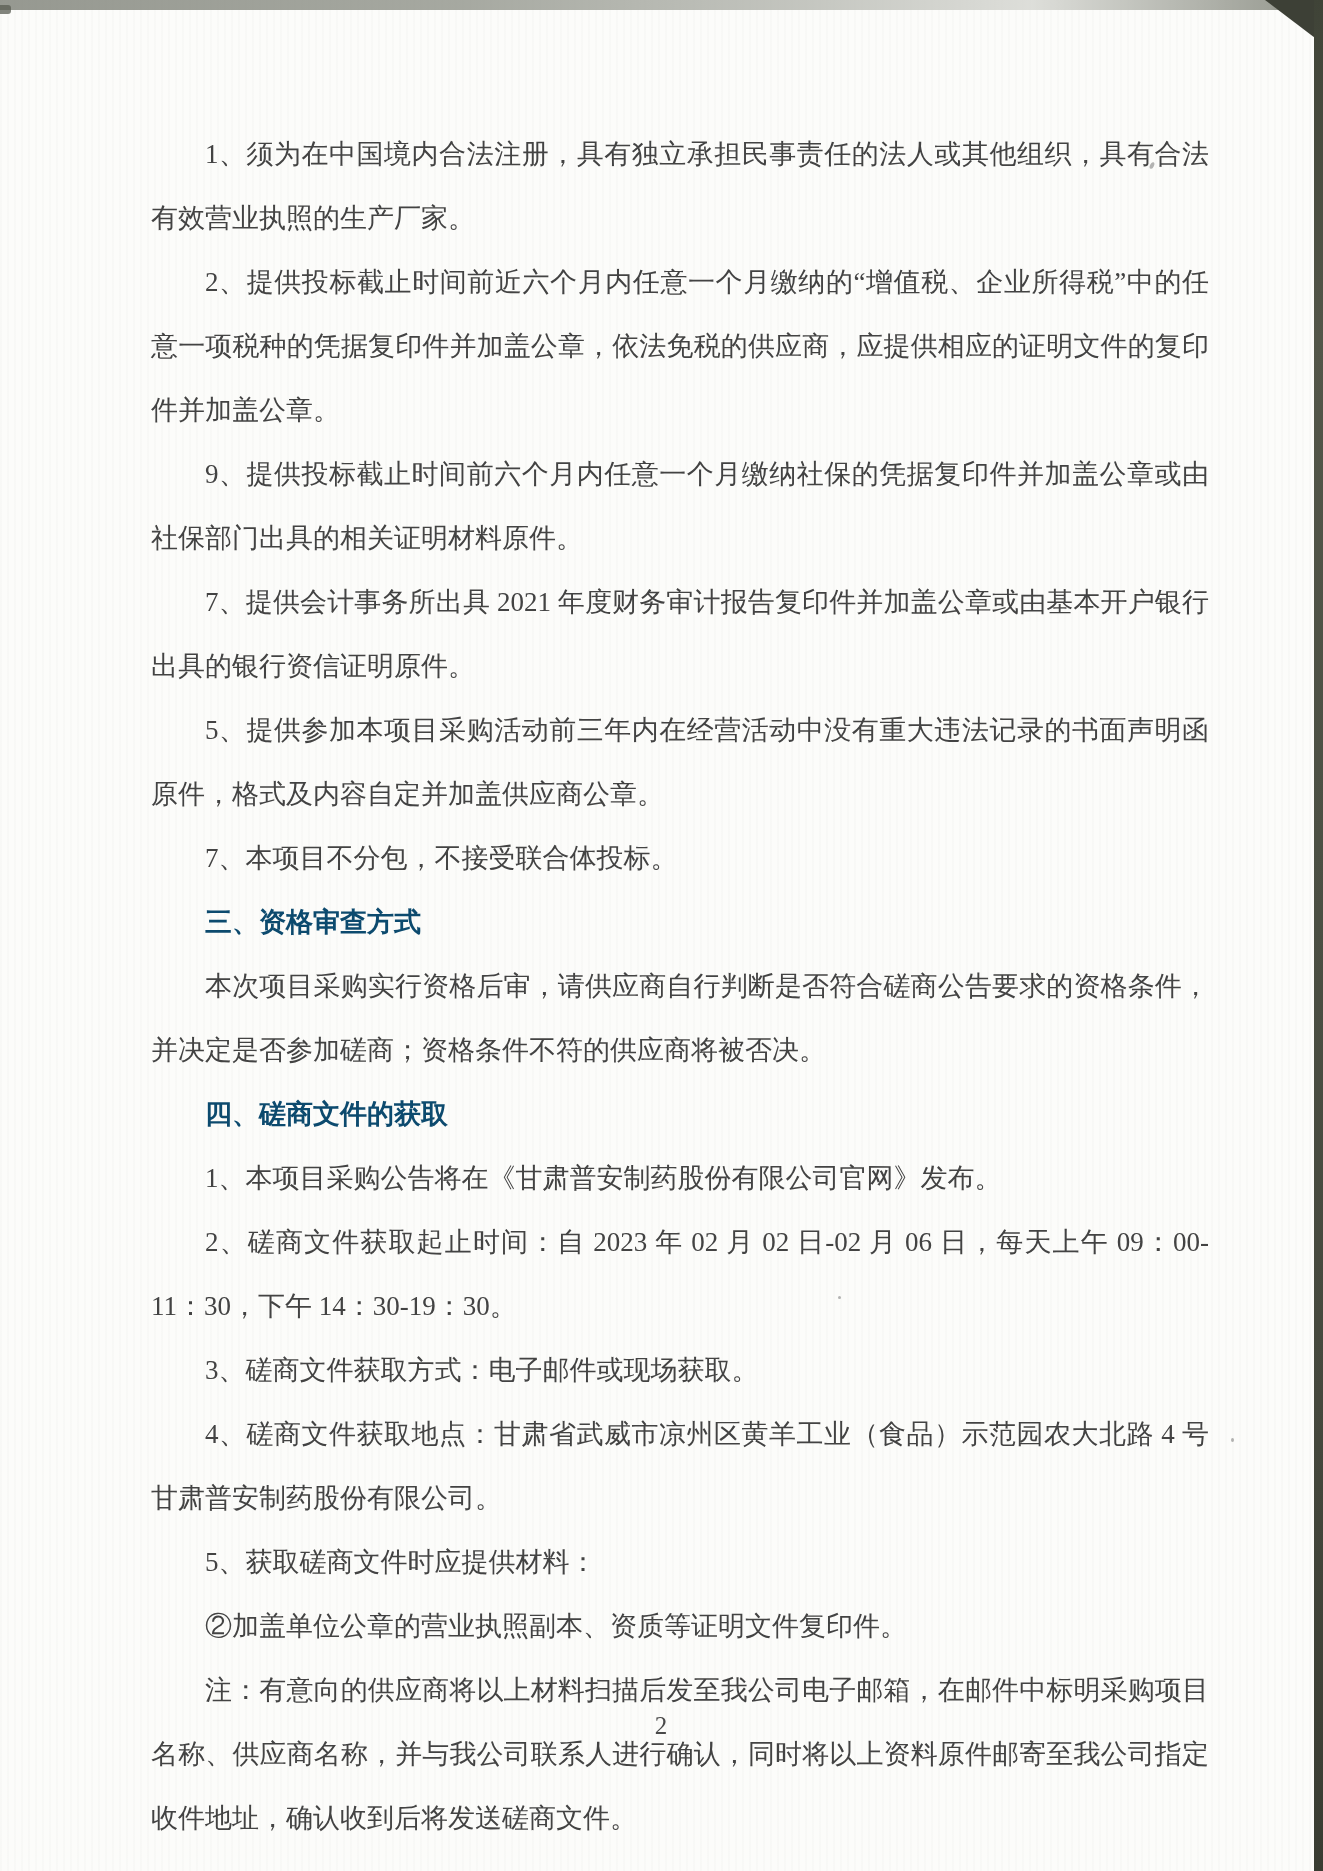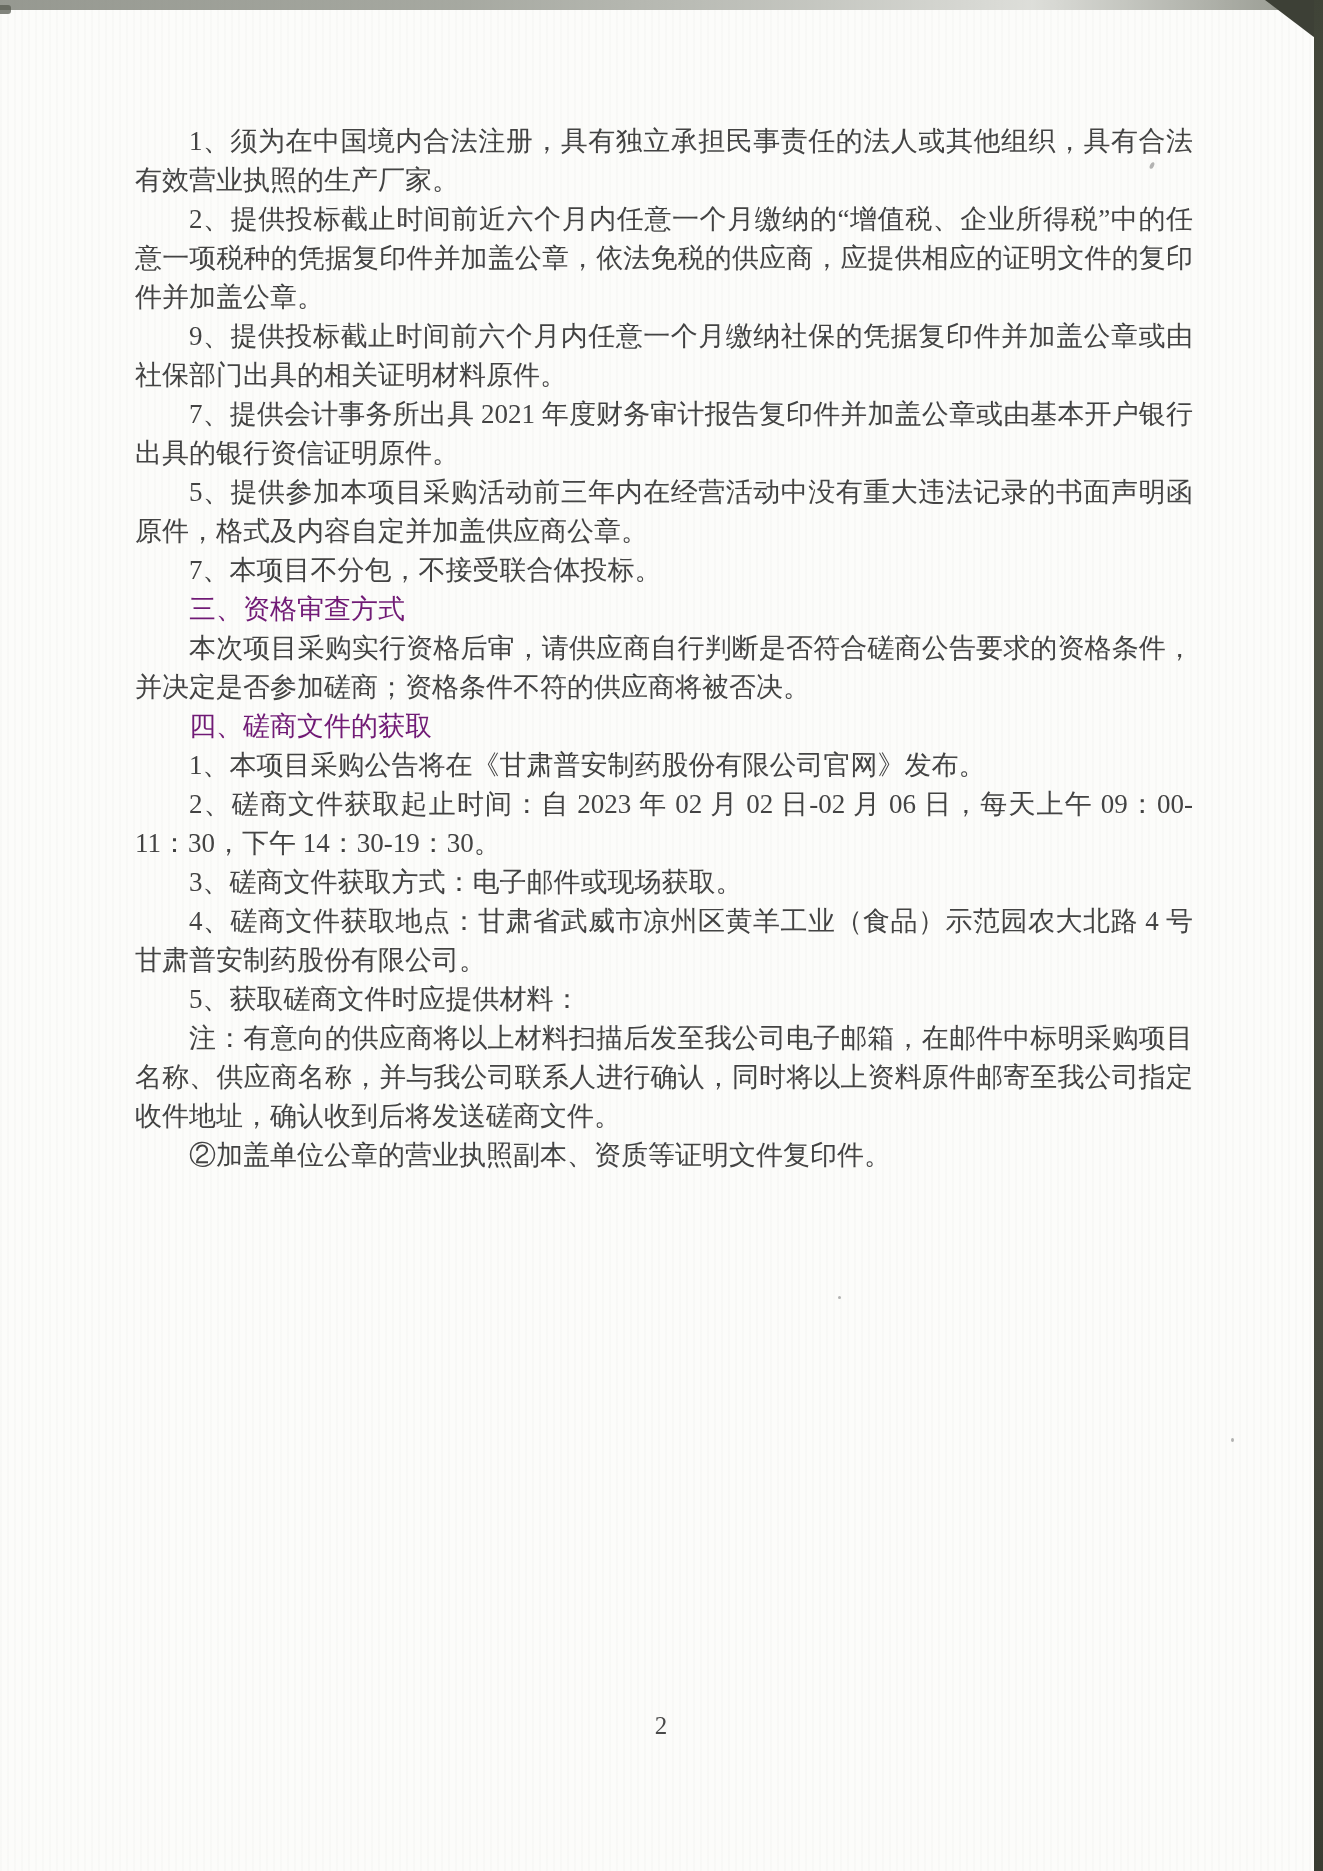--- a/index.html
+++ b/index.html
@@ -51,39 +51,39 @@
     position: absolute;
     top: 5px; left: 0;
     width: 11px; height: 9px;
     background: #5a5d53;
     opacity: 0.75;
     border-radius: 0 3px 3px 0;
   }
   
   .doc-body {
     position: absolute;
-    left: 135px;
+    left: 151px;
     top: 122px;
     width: 1058px;
     color: var(--ink, #434343);
     font-size: 27px;
-    line-height: 39px;
+    line-height: 64px;
     text-align: justify;
     text-justify: inter-ideograph;
   }
   .doc-body p.para {
     margin: 0;
     padding: 0;
     text-indent: 2em;
     overflow-wrap: break-word;
   }
   .doc-body p.heading {
     font-family: "Liberation Sans", "DejaVu Sans", sans-serif;
-    font-weight: 400;
-    color: #701a75;
+    font-weight: 700;
+    color: #0c4a6e;
   }
   .page-footer {
     position: absolute;
     top: 1712px;
     left: 0;
     width: 1323px;
     text-align: center;
     font-size: 25px;
     color: #4a4a4a;
     letter-spacing: 1px;
@@ -110,22 +110,22 @@
     <p class="para">5、提供参加本项目采购活动前三年内在经营活动中没有重大违法记录的书面声明函原件，格式及内容自定并加盖供应商公章。</p>
     <p class="para">7、本项目不分包，不接受联合体投标。</p>
     <p class="para heading">三、资格审查方式</p>
     <p class="para">本次项目采购实行资格后审，请供应商自行判断是否符合磋商公告要求的资格条件，并决定是否参加磋商；资格条件不符的供应商将被否决。</p>
     <p class="para heading">四、磋商文件的获取</p>
     <p class="para">1、本项目采购公告将在《甘肃普安制药股份有限公司官网》发布。</p>
     <p class="para">2、磋商文件获取起止时间：自 2023 年 02 月 02 日-02 月 06 日，每天上午 09：00-11：30，下午 14：30-19：30。</p>
     <p class="para">3、磋商文件获取方式：电子邮件或现场获取。</p>
     <p class="para">4、磋商文件获取地点：甘肃省武威市凉州区黄羊工业（食品）示范园农大北路 4 号甘肃普安制药股份有限公司。</p>
     <p class="para">5、获取磋商文件时应提供材料：</p>
+    <p class="para">②加盖单位公章的营业执照副本、资质等证明文件复印件。</p>
     <p class="para">注：有意向的供应商将以上材料扫描后发至我公司电子邮箱，在邮件中标明采购项目名称、供应商名称，并与我公司联系人进行确认，同时将以上资料原件邮寄至我公司指定收件地址，确认收到后将发送磋商文件。</p>
-    <p class="para">②加盖单位公章的营业执照副本、资质等证明文件复印件。</p>
   </div>
 
 <div class="page-footer">2</div>
 
 <div class="scan-edge-top"></div>
 <div class="scan-corner-top-right"></div>
 <div class="scan-corner-top-left"></div>
 <div class="scan-edge-right"></div>
 <div class="scan-speck speck-1"></div>
 <div class="scan-speck speck-2"></div>

